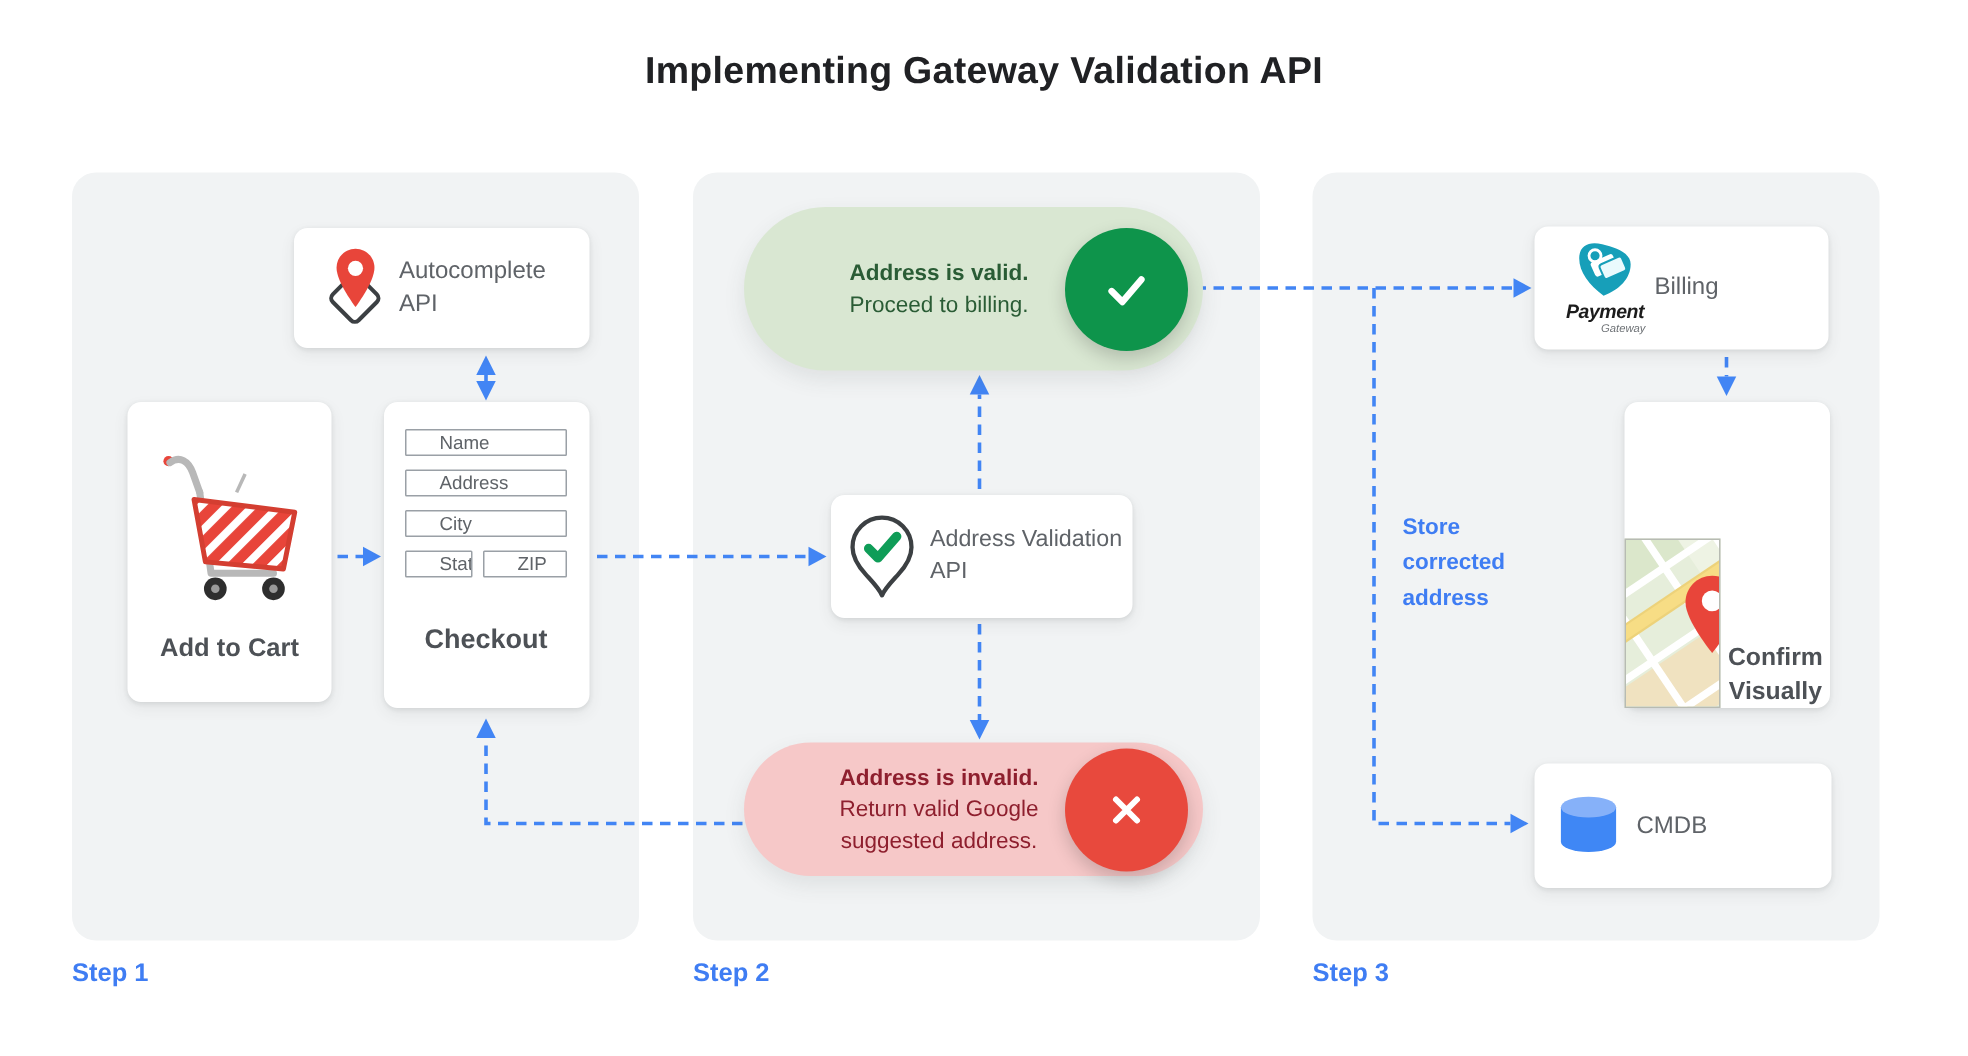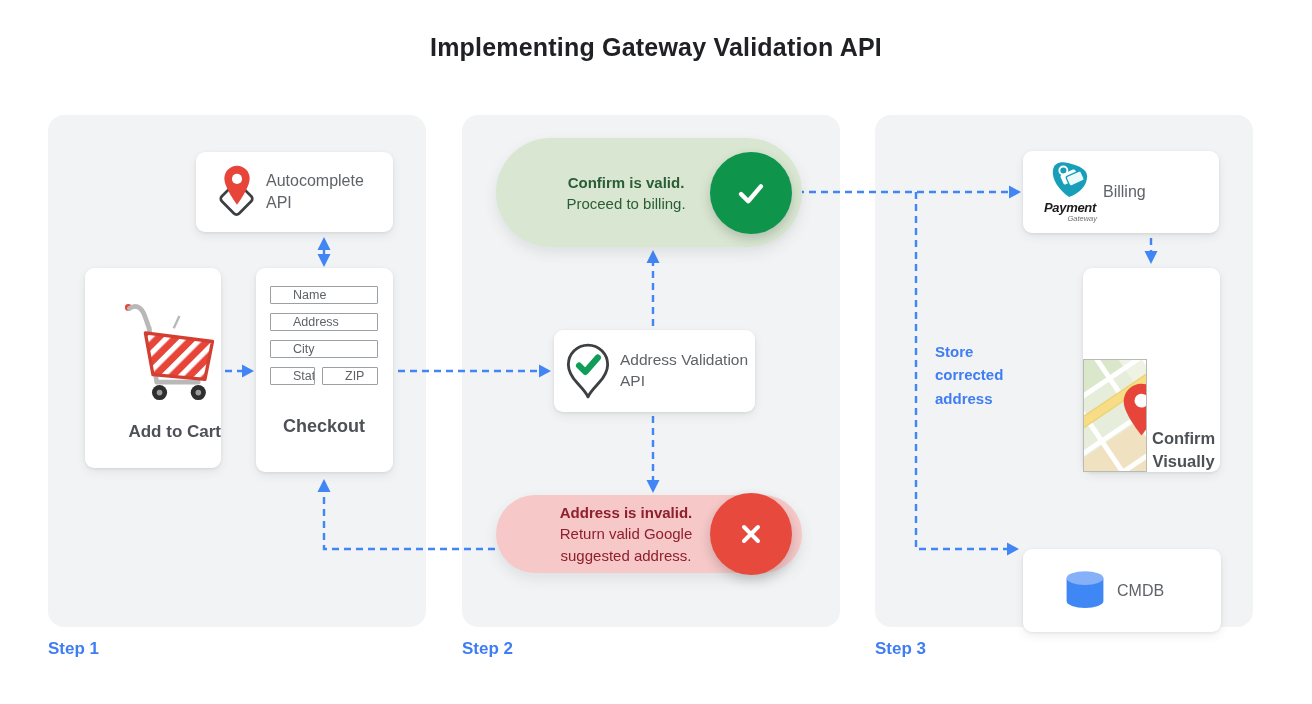--- a/index.html
+++ b/index.html
@@ -19,39 +19,39 @@
           box-shadow:0 1px 3px rgba(60,64,67,.10), 0 4px 10px rgba(60,64,67,.08); }
 
   .icon-card { display:flex; align-items:center; }
   .icon-card .ic { flex:0 0 auto; display:flex; align-items:center; justify-content:center; }
   .icon-card .lbl { font-size:16px; color:#5f6368; line-height:1.35; }
 
   
   .card-autocomplete { left:196px; top:152px; width:197px; height:80px; padding-left:12px; }
   .card-autocomplete .ic { width:58px; }
   .card-add { left:85px; top:268px; width:136px; height:200px;
-              display:flex; flex-direction:column; align-items:flex-end; }
+              display:flex; flex-direction:column; align-items:center; }
   .card-add .ic { flex:1; display:flex; align-items:center; justify-content:center; padding-top:10px;}
   .big-lbl { font-size:17px; font-weight:bold; color:#4d5156; }
   .card-add .big-lbl { margin-bottom:26px; }
 
   .card-checkout { left:256px; top:268px; width:137px; height:204px; padding:18px 15px 0 14px;
                    display:flex; flex-direction:column; }
   .field { height:18px; border:1px solid #9aa0a6; background:#fff; border-radius:1px;
            font-size:12.5px; color:#5f6368; line-height:16px; padding-left:22px;
            margin-bottom:9px; overflow:hidden; white-space:nowrap; }
   .field-row { display:flex; gap:7px; }
   .field-state { width:45px; } .field-zip { width:56px; flex:1; }
   .checkout-lbl { text-align:center; margin-top:22px; font-size:18px; }
 
   
   .pill { position:absolute; left:496px; width:306px; border-radius:55px;
           box-shadow:0 6px 14px rgba(60,64,67,.10); }
   .pill-valid { top:138px; height:109px; background:#d9e7d2; }
-  .pill-invalid { top:495px; height:78px; background:#f6c8c8; }
+  .pill-invalid { top:495px; height:89px; background:#f6c8c8; }
   .pill-text { position:absolute; left:32px; top:50%; transform:translateY(-50%);
                width:196px; text-align:center; font-size:15px; line-height:1.42; }
   .pill-valid .pill-text { color:#2a5c35; }
   .pill-invalid .pill-text { color:#8e1f2e; }
   .pill-headline { display:block; font-weight:bold; }
   .status-circle { position:absolute; left:214px; top:50%; transform:translateY(-50%);
                    width:82px; height:82px; border-radius:50%;
                    display:flex; align-items:center; justify-content:center;
                    box-shadow:0 5px 12px rgba(0,0,0,.18); }
   .circle-green { background:#0e944b; }
@@ -68,21 +68,21 @@
              line-height:1; margin-top:2px; letter-spacing:-.3px;}
   .pg-sub { font-size:7.5px; font-style:italic; color:#6d7175; line-height:1.2;
             align-self:flex-end; margin-right:6px;}
 
   .card-confirm { left:1083px; top:268px; width:137px; height:204px;
                   display:flex; flex-direction:row; align-items:flex-end; }
   .map-frame { margin-top:13px; width:113px; height:113px; border:1px solid #b7bbb3;
                background:#e6eedb; overflow:hidden; }
   .card-confirm .big-lbl { margin-top:18px; text-align:center; font-size:16.5px; line-height:1.35; }
 
-  .card-cmdb { left:1023px; top:509px; width:198px; height:83px; padding-left:30px;margin-top:40px; }
+  .card-cmdb { left:1023px; top:509px; width:198px; height:83px; padding-left:4px; }
   .card-cmdb .ic { width:64px; }
 
   .store-note { position:absolute; left:935px; top:340px; width:92px;
                 font-size:15px; font-weight:bold; color:#3f7df3; line-height:1.55; }
 
   .arrows { position:absolute; left:0; top:0; pointer-events:none; }
 </style>
 </head>
 <body>
 
@@ -160,21 +160,21 @@
     <div class="field">City</div>
     <div class="field-row">
       <div class="field field-state">State</div>
       <div class="field field-zip">ZIP</div>
     </div>
     <div class="big-lbl checkout-lbl">Checkout</div>
   </div>
 
   <div class="pill pill-valid">
     <div class="pill-text">
-      <span class="pill-headline">Confirm is valid.</span>
+      <span class="pill-headline">Address is valid.</span>
       <span>Proceed to billing.</span>
     </div>
     <div class="status-circle circle-green">
       <svg width="44" height="44" viewBox="0 0 80 80">
         <path d="M22,42 L35,55 L58,28" fill="none" stroke="#ffffff" stroke-width="8" stroke-linecap="round" stroke-linejoin="round"></path>
       </svg>
     </div>
   </div>
 
   <div class="card icon-card card-ava">

